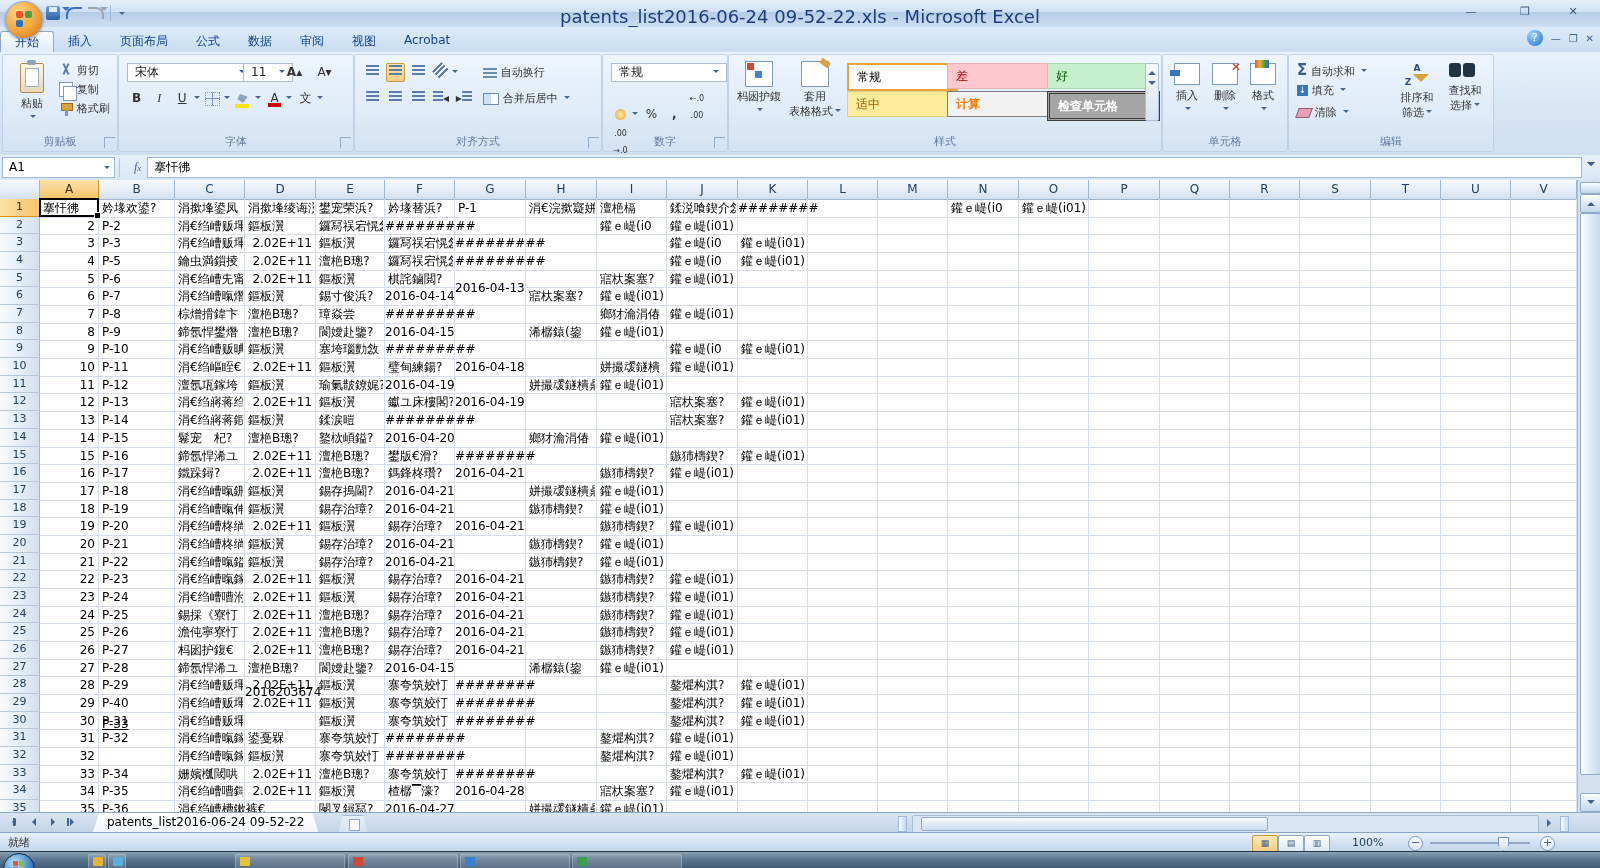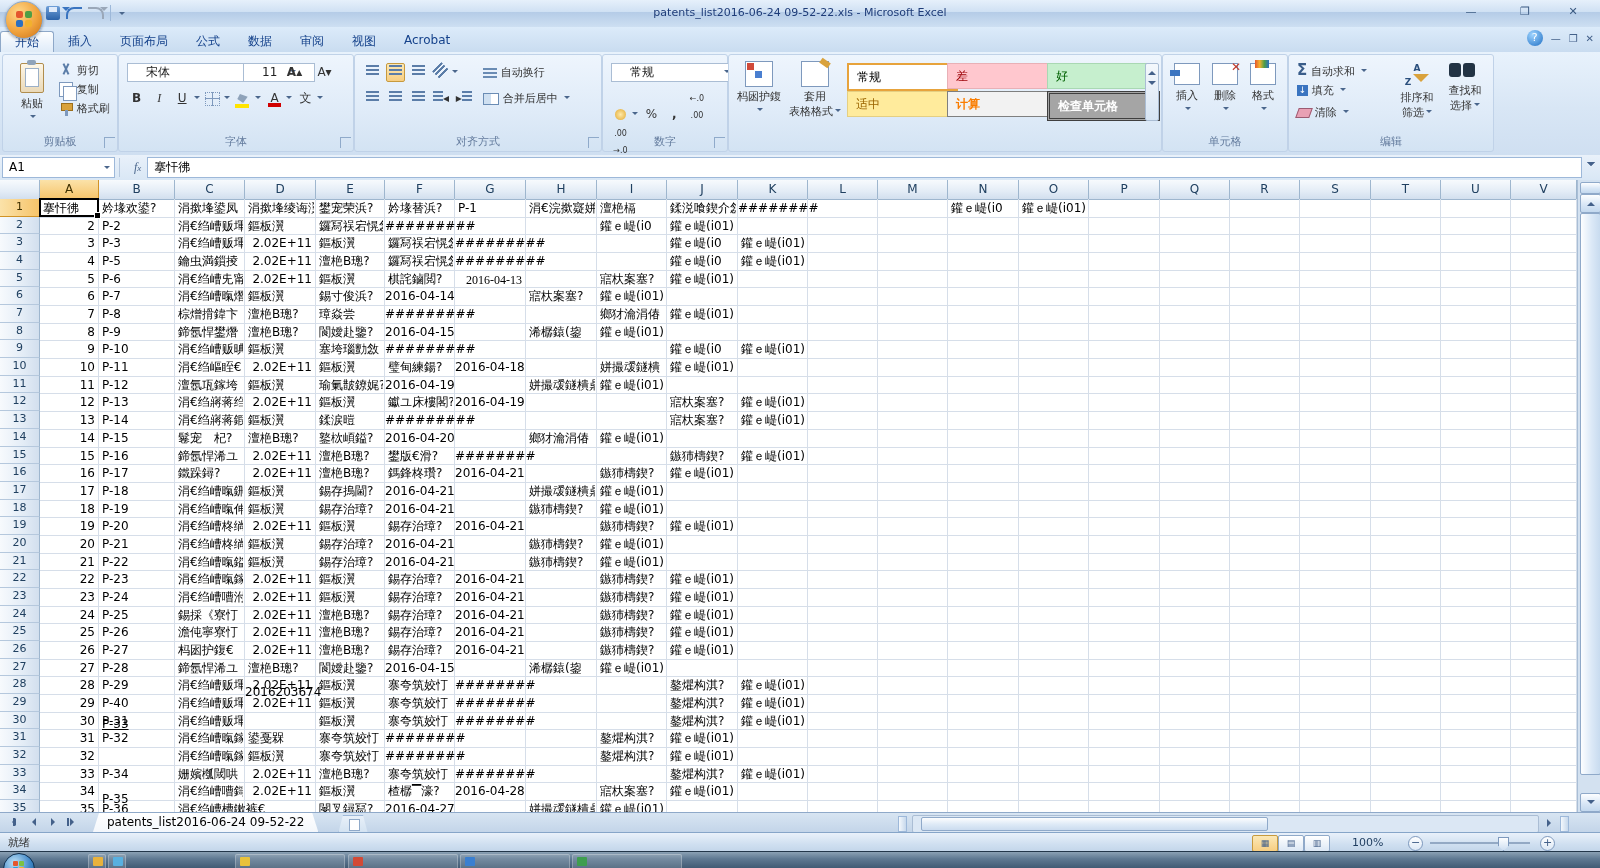--- a/index.html
+++ b/index.html
@@ -17,21 +17,21 @@
   .orbgrid{left:10px;top:9px;width:16px;height:16px;display:grid;grid-template-columns:7px 7px;grid-gap:2px;}
   .orbgrid div{width:7px;height:7px;border-radius:2px;}
   #qat{left:46px;top:3px;height:20px;display:flex;align-items:center;gap:6px;}
   .disk{width:14px;height:14px;background:linear-gradient(#6f9fd8,#2b62a8);border-radius:2px;position:relative;}
   .disk:after{content:"";position:absolute;left:3px;top:1px;width:8px;height:5px;background:#dfeafa;}
   .curve{width:14px;height:10px;border:2px solid #3a74c0;border-bottom:none;border-right:none;border-radius:8px 0 0 0;position:relative;}
   .curve.gray{border-color:#9aa7b8;}
   .curve:after{content:"";position:absolute;left:-6px;top:-2px;border:4px solid transparent;border-top-color:#3a74c0;}
   .curve.gray:after{border-top-color:#9aa7b8;}
   .qsep{width:1px;height:16px;background:#9db8d9;}
-  #title-text{left:0;top:6px;width:1600px;text-align:center;color:#1e3c78;font-size:11px;}
+  #title-text{left:0;top:6px;width:1600px;text-align:center;color:#1e3c78;font-size:18px;}
   .wbtn{top:5px;width:26px;height:15px;text-align:center;color:#3b5a82;font-size:11px;line-height:13px;
     border-radius:2px;}
   
   #tabrow{left:0;top:27px;width:1600px;height:25px;
      background:linear-gradient(#dcebfa,#c9dcf0);}
   .rtab{float:left;height:21px;margin-top:4px;padding:2px 14px 0 14px;color:#15428b;font-size:12px;text-align:center;}
   .rtab.active{background:linear-gradient(#fdfefe,#e8f1fb 60%,#dcE9f6);border:1px solid #8ea8c8;border-bottom:none;
      border-radius:3px 3px 0 0;color:#15428b;}
   #ribbon-right{right:6px;top:30px;display:flex;gap:8px;align-items:center;}
   .helpdot{width:16px;height:16px;border-radius:50%;background:radial-gradient(circle at 35% 30%,#9fd4ff,#1f6fc4);
@@ -54,21 +54,21 @@
   .ibox{display:inline-block;vertical-align:middle;}
   .cutic{width:14px;height:14px;position:relative;}
   .cutic:before,.cutic:after{content:"";position:absolute;left:6px;top:-1px;width:2px;height:12px;background:#5b7da8;}
   .cutic:before{transform:rotate(25deg);}
   .cutic:after{transform:rotate(-25deg);}
   .copyic{width:12px;height:13px;background:#fff;border:1px solid #7e99bd;position:relative;}
   .copyic:after{content:"";position:absolute;left:3px;top:3px;width:12px;height:13px;background:#fff;border:1px solid #7e99bd;}
   .brush{width:14px;height:14px;position:relative;}
   .brush:before{content:"";position:absolute;left:2px;top:1px;width:10px;height:6px;background:#d9a23c;border:1px solid #9c6f1d;}
   .brush:after{content:"";position:absolute;left:6px;top:8px;width:3px;height:6px;background:#7e99bd;}
-  .fontbox{background:#fff;border:1px solid #aabdd4;height:17px;line-height:17px;padding:0 18px;color:#222;}
+  .fontbox{background:#fff;border:1px solid #aabdd4;height:17px;line-height:17px;padding:0 7px;color:#222;}
   .btn17{display:inline-block;height:17px;min-width:17px;text-align:center;line-height:17px;
      border:1px solid transparent;border-radius:2px;color:#333;}
   .btn17.sel{background:linear-gradient(#fbe8b6,#f7ce82);border-color:#c79a3e;}
   .lines{display:inline-block;width:13px;height:11px;background:
      repeating-linear-gradient(#5b7da8 0 2px,transparent 2px 4px);}
   .lines.short{background:
      repeating-linear-gradient(#5b7da8 0 2px,transparent 2px 4px);width:10px;}
   .galleryCell{position:absolute;top:0;height:24px;line-height:24px;padding-left:8px;width:99px;font-size:12px;}
   .gc-normal{background:#fff;border:2px solid #e7a33c;color:#000;}
   .gc-bad{background:#ffc7ce;color:#9c0006;border:1px solid #e8b0b6;}
@@ -279,20 +279,21 @@
     </div>
     <div class="abs" id="style-gallery" style="left:118px;top:8px;width:296px;height:56px">
         <div class="galleryCell gc-normal" style="left: 0px; top: 0px;">常规</div>
         <div class="galleryCell gc-bad" style="left: 100px; top: 0px;">差</div>
         <div class="galleryCell gc-good" style="left: 200px; top: 0px;">好</div>
         <div class="galleryCell gc-neutral" style="left: 0px; top: 28px;">适中</div>
         <div class="galleryCell gc-calc" style="left: 100px; top: 28px;">计算</div>
         <div class="galleryCell gc-check" style="left: 200px; top: 28px;">检查单元格</div>
       </div>
     <div class="abs" style="left:416px;top:8px;width:12px;height:56px;background:linear-gradient(#f4f8fc,#d7e5f4);border:1px solid #aabdd4;border-radius:2px;text-align:center"><span class="arr up" style="border-bottom-color:#44618a;margin-top:2px"></span><br><span class="arr dn" style="margin-top:2px"></span></div>
+    <div class="glabel">样式</div>
   </div>
 
   <div class="group" style="left:1162px;width:124px">
     <div class="bigbtn" style="left:6px;top:8px;width:36px">
       <div class="minigrid" style="width:24px;height:20px">
           <span style="position:absolute;left:-5px;top:6px;width:10px;height:6px;background:#3a74c0"></span>
         </div>
       <div style="margin-top:3px"><span>插入</span></div><span class="tri"></span>
     </div>
     <div class="bigbtn" style="left:44px;top:8px;width:36px">
@@ -460,21 +461,21 @@
     <div class="cell num" style="top: 74.04px; left: 455px; width: 67px;">#########</div>
     <div class="cell" style="top: 74.04px; left: 670px; width: 66px; overflow: hidden;">鑵ｅ崼(i0</div>
     <div class="cell" style="top: 74.04px; left: 741px; width: 834px; overflow: hidden;">鑵ｅ崼(i01)</div>
     <div class="rowhdr" style="top: 89.72px; height: 16.68px; line-height: 16.68px;">5</div>
     <div class="cell num" style="top: 91.72px; left: 40px; width: 55px;">5</div>
     <div class="cell" style="top: 91.72px; left: 102px; width: 71px; overflow: hidden;">P-6</div>
     <div class="cell" style="top: 91.72px; left: 178px; width: 65px; overflow: hidden;">涓€绉嶆兂甯</div>
     <div class="cell num" style="top: 91.72px; left: 245px; width: 67px;">2.02E+11</div>
     <div class="cell" style="top: 91.72px; left: 319px; width: 64px; overflow: hidden;">鏂板瀷</div>
     <div class="cell" style="top: 91.72px; left: 388px; width: 65px; overflow: hidden;">棋詫鏀閲?</div>
-    <div class="cell num" style="top: 93px; left: 455px; width: 67px; font-family: Liberation Serif, serif;">2016-04-13</div>
+    <div class="cell num" style="top: 101px; left: 455px; width: 67px;">2016-04-13</div>
     <div class="cell" style="top: 91.72px; left: 600px; width: 65px; overflow: hidden;">寣杕案塞?</div>
     <div class="cell" style="top: 91.72px; left: 670px; width: 905px; overflow: hidden;">鑵ｅ崼(i01)</div>
     <div class="rowhdr" style="top: 107.4px; height: 16.68px; line-height: 16.68px;">6</div>
     <div class="cell num" style="top: 109.4px; left: 40px; width: 55px;">6</div>
     <div class="cell" style="top: 109.4px; left: 102px; width: 71px; overflow: hidden;">P-7</div>
     <div class="cell" style="top: 109.4px; left: 178px; width: 65px; overflow: hidden;">涓€绉嶆暣熸</div>
     <div class="cell" style="top: 109.4px; left: 248px; width: 66px; overflow: hidden;">鏂板瀷</div>
     <div class="cell" style="top: 109.4px; left: 319px; width: 64px; overflow: hidden;">錫寸俊浜?</div>
     <div class="cell num" style="top: 109.4px; left: 385px; width: 66px;">2016-04-14</div>
     <div class="cell" style="top: 109.4px; left: 529px; width: 66px; overflow: hidden;">寣杕案塞?</div>
@@ -731,21 +732,21 @@
     <div class="cell" style="top: 586.76px; left: 102px; width: 71px; overflow: hidden;">P-34</div>
     <div class="cell" style="top: 586.76px; left: 178px; width: 65px; overflow: hidden;">姗嬪槬閾哄</div>
     <div class="cell num" style="top: 586.76px; left: 245px; width: 67px;">2.02E+11</div>
     <div class="cell" style="top: 586.76px; left: 319px; width: 64px; overflow: hidden;">澶栬В璁?</div>
     <div class="cell" style="top: 586.76px; left: 388px; width: 65px; overflow: hidden;">寨夸筑姣忊</div>
     <div class="cell num" style="top: 586.76px; left: 455px; width: 67px;">########</div>
     <div class="cell" style="top: 586.76px; left: 670px; width: 66px; overflow: hidden;">鏊爠构淇?</div>
     <div class="cell" style="top: 586.76px; left: 741px; width: 834px; overflow: hidden;">鑵ｅ崼(i01)</div>
     <div class="rowhdr" style="top: 602.44px; height: 16.68px; line-height: 16.68px;">34</div>
     <div class="cell num" style="top: 604.44px; left: 40px; width: 55px;">34</div>
-    <div class="cell" style="top: 604.44px; left: 102px; width: 71px; overflow: hidden; margin-top: 8px;">P-35</div>
+    <div class="cell" style="top: 604.44px; left: 102px; width: 71px; overflow: hidden;">P-35</div>
     <div class="cell" style="top: 604.44px; left: 178px; width: 65px; overflow: hidden;">涓€绉嶆嘈鎶</div>
     <div class="cell num" style="top: 604.44px; left: 245px; width: 67px;">2.02E+11</div>
     <div class="cell" style="top: 604.44px; left: 319px; width: 64px; overflow: hidden;">鏂板瀷</div>
     <div class="cell" style="top: 604.44px; left: 388px; width: 65px; overflow: hidden;">楂樼▔濠?</div>
     <div class="cell num" style="top: 604.44px; left: 455px; width: 67px;">2016-04-28</div>
     <div class="cell" style="top: 604.44px; left: 600px; width: 65px; overflow: hidden;">寣杕案塞?</div>
     <div class="cell" style="top: 604.44px; left: 670px; width: 905px; overflow: hidden;">鑵ｅ崼(i01)</div>
     <div class="rowhdr" style="top: 620.12px; height: 16.68px; line-height: 16.68px;">35</div>
     <div class="cell num" style="top: 622.12px; left: 40px; width: 55px;">35</div>
     <div class="cell" style="top: 622.12px; left: 102px; width: 71px; overflow: hidden;">P-36</div>

